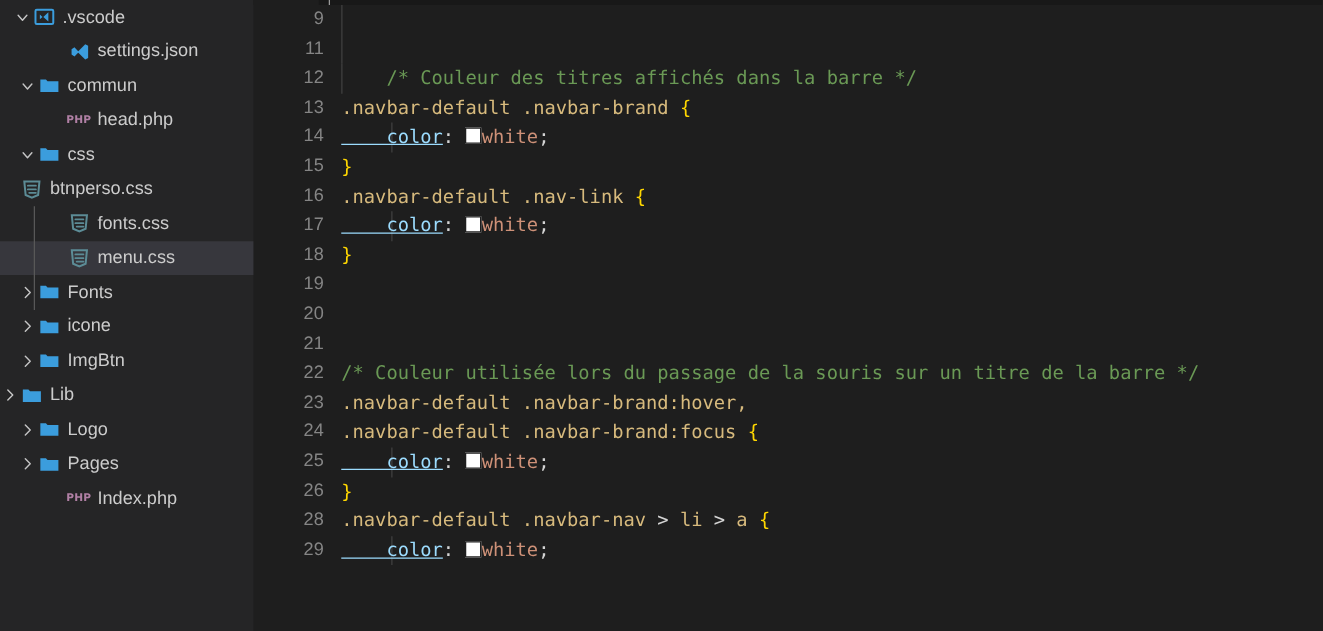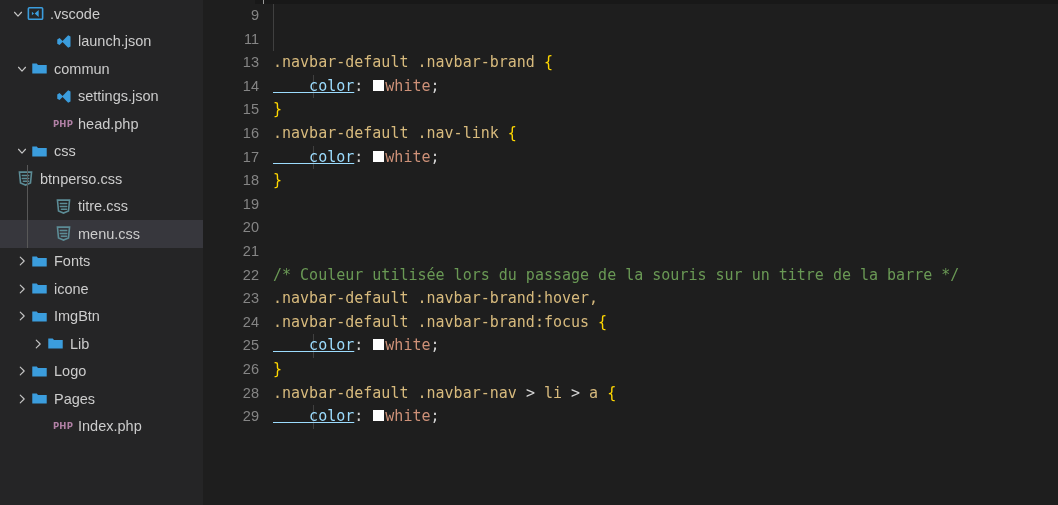--- a/index.html
+++ b/index.html
@@ -146,44 +146,34 @@
           <span class="label">.vscode</span>
         </div>
         <div class="row" style="padding-left:38px">
           <span class="twisty blank"></span>
           <span class="icon">
             <svg width="17" height="17" viewBox="0 0 16 16">
               <path d="M12.4 2.2 L6.6 8 L12.4 13.8 L14.6 12.7 V3.3 z" fill="#3b9ddd"></path>
               <path d="M2.1 6 L4.3 4.6 L7.6 8 L4.3 11.4 L2.1 10 z" fill="#3b9ddd"></path>
             </svg>
           </span>
-          <span class="label">launch.json</span>
+          <span class="label">settings.json</span>
         </div>
         <div class="row" style="padding-left:14px">
           <span class="twisty">
             <svg width="14" height="14" viewBox="0 0 16 16">
               <path d="M4 6 L8 10.5 L12 6" fill="none" stroke="#c5c5c5" stroke-width="1.3" stroke-linecap="round" stroke-linejoin="round"></path>
             </svg>
           </span>
           <span class="icon">
             <svg width="17" height="17" viewBox="0 0 16 16">
               <path d="M1.2 3.4 h4.2 l1.2 1.3 h8.2 v8.1 h-13.6 z" fill="#3b9ddd"></path>
             </svg>
           </span>
           <span class="label">commun</span>
-        </div>
-        <div class="row" style="padding-left:38px">
-          <span class="twisty blank"></span>
-          <span class="icon">
-            <svg width="17" height="17" viewBox="0 0 16 16">
-              <path d="M12.4 2.2 L6.6 8 L12.4 13.8 L14.6 12.7 V3.3 z" fill="#3b9ddd"></path>
-              <path d="M2.1 6 L4.3 4.6 L7.6 8 L4.3 11.4 L2.1 10 z" fill="#3b9ddd"></path>
-            </svg>
-          </span>
-          <span class="label">settings.json</span>
         </div>
         <div class="row" style="padding-left:38px">
           <span class="twisty blank"></span>
           <span class="icon">
             <span class="php-icon">PHP</span>
           </span>
           <span class="label">head.php</span>
         </div>
         <div class="row" style="padding-left:14px">
           <span class="twisty">
@@ -209,21 +199,21 @@
           <span class="label">btnperso.css</span>
         </div>
         <div class="row" style="padding-left:38px">
           <span class="twisty blank"></span>
           <span class="icon">
             <svg width="17" height="17" viewBox="0 0 16 16">
               <path d="M2.3 2 h11.4 l-1 10.2 L8 14.2 L3.3 12.2 z" fill="none" stroke="#5c8c96" stroke-width="1.5"></path>
               <path d="M5 5.2 h6 M5 8 h6 M6 10.6 h5" stroke="#5c8c96" stroke-width="1.4" fill="none" stroke-linecap="round"></path>
             </svg>
           </span>
-          <span class="label">titre.css</span>
+          <span class="label">fonts.css</span>
         </div>
         <div class="row selected" style="padding-left:38px">
           <span class="twisty blank"></span>
           <span class="icon">
             <svg width="17" height="17" viewBox="0 0 16 16">
               <path d="M2.3 2 h11.4 l-1 10.2 L8 14.2 L3.3 12.2 z" fill="none" stroke="#5c8c96" stroke-width="1.5"></path>
               <path d="M5 5.2 h6 M5 8 h6 M6 10.6 h5" stroke="#5c8c96" stroke-width="1.4" fill="none" stroke-linecap="round"></path>
             </svg>
           </span>
           <span class="label">menu.css</span>
@@ -260,21 +250,21 @@
               <path d="M6 3.5 L10.5 8 L6 12.5" fill="none" stroke="#c5c5c5" stroke-width="1.3" stroke-linecap="round" stroke-linejoin="round"></path>
             </svg>
           </span>
           <span class="icon">
             <svg width="17" height="17" viewBox="0 0 16 16">
               <path d="M1.2 3.4 h4.2 l1.2 1.3 h8.2 v8.1 h-13.6 z" fill="#3b9ddd"></path>
             </svg>
           </span>
           <span class="label">ImgBtn</span>
         </div>
-        <div class="row" style="padding-left:30px">
+        <div class="row" style="padding-left:0">
           <span class="twisty">
             <svg width="14" height="14" viewBox="0 0 16 16">
               <path d="M6 3.5 L10.5 8 L6 12.5" fill="none" stroke="#c5c5c5" stroke-width="1.3" stroke-linecap="round" stroke-linejoin="round"></path>
             </svg>
           </span>
           <span class="icon">
             <svg width="17" height="17" viewBox="0 0 16 16">
               <path d="M1.2 3.4 h4.2 l1.2 1.3 h8.2 v8.1 h-13.6 z" fill="#3b9ddd"></path>
             </svg>
           </span>
@@ -318,20 +308,21 @@
   </div>
 
   <div class="editor">
     <div class="topstrip">
       <div class="tabedge"></div>
       <div class="tabcursor"></div>
     </div>
     <div class="code-area" id="code">
         <div class="line"><span class="lnum">9</span><span class="igline"></span><span class="ltext"></span></div>
         <div class="line"><span class="lnum">11</span><span class="igline"></span><span class="ltext"></span></div>
+        <div class="line"><span class="lnum">12</span><span class="igline"></span><span class="ltext"><span class="t-comment">    /* Couleur des titres affichés dans la barre */</span></span></div>
         <div class="line"><span class="lnum">13</span><span class="ltext"><span class="t-sel">.navbar-default .navbar-brand </span><span class="t-brace">{</span></span></div>
         <div class="line"><span class="lnum">14</span><span class="igline i2"></span><span class="ltext"><span class="t-prop">    color</span><span class="t-plain">: </span><span class="swatch" style="background:#ffffff"></span><span class="t-val">white</span><span class="t-plain">;</span></span></div>
         <div class="line"><span class="lnum">15</span><span class="ltext"><span class="t-brace">}</span></span></div>
         <div class="line"><span class="lnum">16</span><span class="ltext"><span class="t-sel">.navbar-default .nav-link </span><span class="t-brace">{</span></span></div>
         <div class="line"><span class="lnum">17</span><span class="igline i2"></span><span class="ltext"><span class="t-prop">    color</span><span class="t-plain">: </span><span class="swatch" style="background:#ffffff"></span><span class="t-val">white</span><span class="t-plain">;</span></span></div>
         <div class="line"><span class="lnum">18</span><span class="ltext"><span class="t-brace">}</span></span></div>
         <div class="line"><span class="lnum">19</span><span class="ltext"></span></div>
         <div class="line"><span class="lnum">20</span><span class="ltext"></span></div>
         <div class="line"><span class="lnum">21</span><span class="ltext"></span></div>
         <div class="line"><span class="lnum">22</span><span class="ltext"><span class="t-comment">/* Couleur utilisée lors du passage de la souris sur un titre de la barre */</span></span></div>

